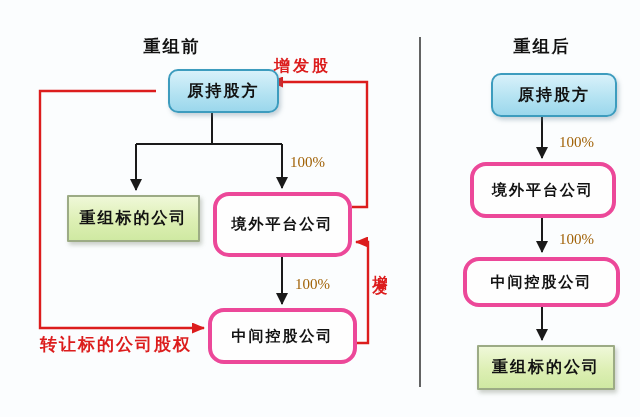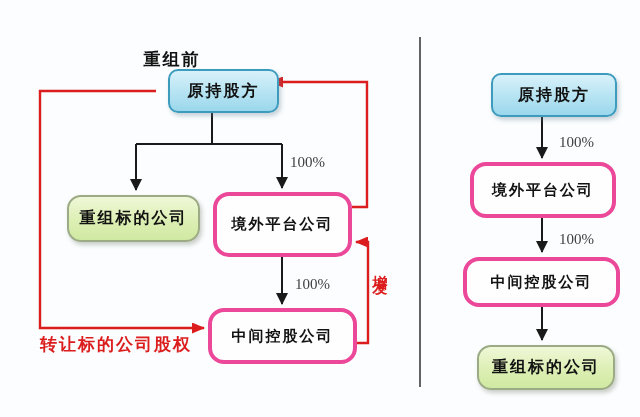--- a/index.html
+++ b/index.html
@@ -38,43 +38,42 @@
   .node-blue {
     background: linear-gradient(to bottom, #d8f1fa 0%, #b5e3f2 55%, #9bd7ec 100%);
     border: 2px solid #3d9cbe;
     border-radius: 10px;
     box-shadow: 2px 3px 4px rgba(100,130,145,0.35);
     margin-left: 12px;
   }
   .node-green {
     background: linear-gradient(to bottom, #eff8d8 0%, #ddefb4 55%, #cfe9a2 100%);
     border: 2px solid #9cab85;
-    border-radius: 14px;
+    border-radius: 1px;
     box-shadow: 2px 3px 4px rgba(110,120,100,0.35);
   }
   .node-plain {
     background: #fefefe;
     border: 4px solid #ec4899;
     border-radius: 16px;
   }
   .section-title {
     position: absolute;
     width: 70px;
     text-align: center;
     font-size: 17px;
     font-weight: bold;
     color: #121212;
     letter-spacing: 2px;
-    margin-top: 13px;
   }
   .pct-label {
     position: absolute;
     font-family: "Liberation Serif", "DejaVu Serif", serif;
     font-size: 15px;
-    color: #404040;
+    color: #a16207;
     white-space: nowrap;
   }
   .red-label {
     position: absolute;
     color: #dc1d1d;
     font-weight: bold;
     white-space: nowrap;
   }
   .red-label.top-issue {
     left: 274px;
@@ -128,28 +127,30 @@
     <path d="M352,207 L367,207 L367,82 L271,82" stroke="#dc1d1d" stroke-width="2.4" fill="none" marker-end="url(#ar)"></path>
     <path d="M156,91 L40,91 L40,328 L204,328" stroke="#dc1d1d" stroke-width="2.4" fill="none" marker-end="url(#ar)"></path>
     <path d="M357,343 L368,343 L368,242 L356,242" stroke="#dc1d1d" stroke-width="2.4" fill="none" marker-end="url(#ar)"></path>
 
     <path d="M542,117 L542,158" stroke="#1a1a1a" stroke-width="2" fill="none" marker-end="url(#ab)"></path>
     <path d="M542,218 L542,252" stroke="#1a1a1a" stroke-width="2" fill="none" marker-end="url(#ab)"></path>
     <path d="M542,307 L542,340" stroke="#1a1a1a" stroke-width="2" fill="none" marker-end="url(#ab)"></path>
   </svg>
 
   <div class="section-title" style="left:137px; top:35px;">重组前</div>
+  <div class="section-title" style="left:507px; top:35px;">重组后</div>
 
   <div class="node node-blue" style="left:156px; top:69px; width:111px; height:44px;">原持股方</div>
   <div class="node node-green" style="left:67px; top:195px; width:133px; height:47px;">重组标的公司</div>
   <div class="node node-plain" style="left:213px; top:192px; width:139px; height:65px; font-size:15px;">境外平台公司</div>
   <div class="node node-plain" style="left:208px; top:308px; width:149px; height:56px; font-size:15px;">中间控股公司</div>
 
   <div class="pct-label" style="left:290px; top:154px;">100%</div>
   <div class="pct-label" style="left:295px; top:276px;">100%</div>
+  <div class="red-label top-issue">增发股</div>
   <div class="red-label transfer">转让标的公司股权</div>
   <div class="red-label side-issue">
     <span>增发</span><span class="faint">股</span>
   </div>
 
   <div class="node node-blue" style="left:479px; top:73px; width:126px; height:44px;">原持股方</div>
   <div class="node node-plain" style="left:470px; top:162px; width:146px; height:56px; font-size:15px;">境外平台公司</div>
   <div class="node node-plain" style="left:463px; top:257px; width:157px; height:50px; font-size:15px;">中间控股公司</div>
   <div class="node node-green" style="left:477px; top:345px; width:138px; height:45px;">重组标的公司</div>
 

